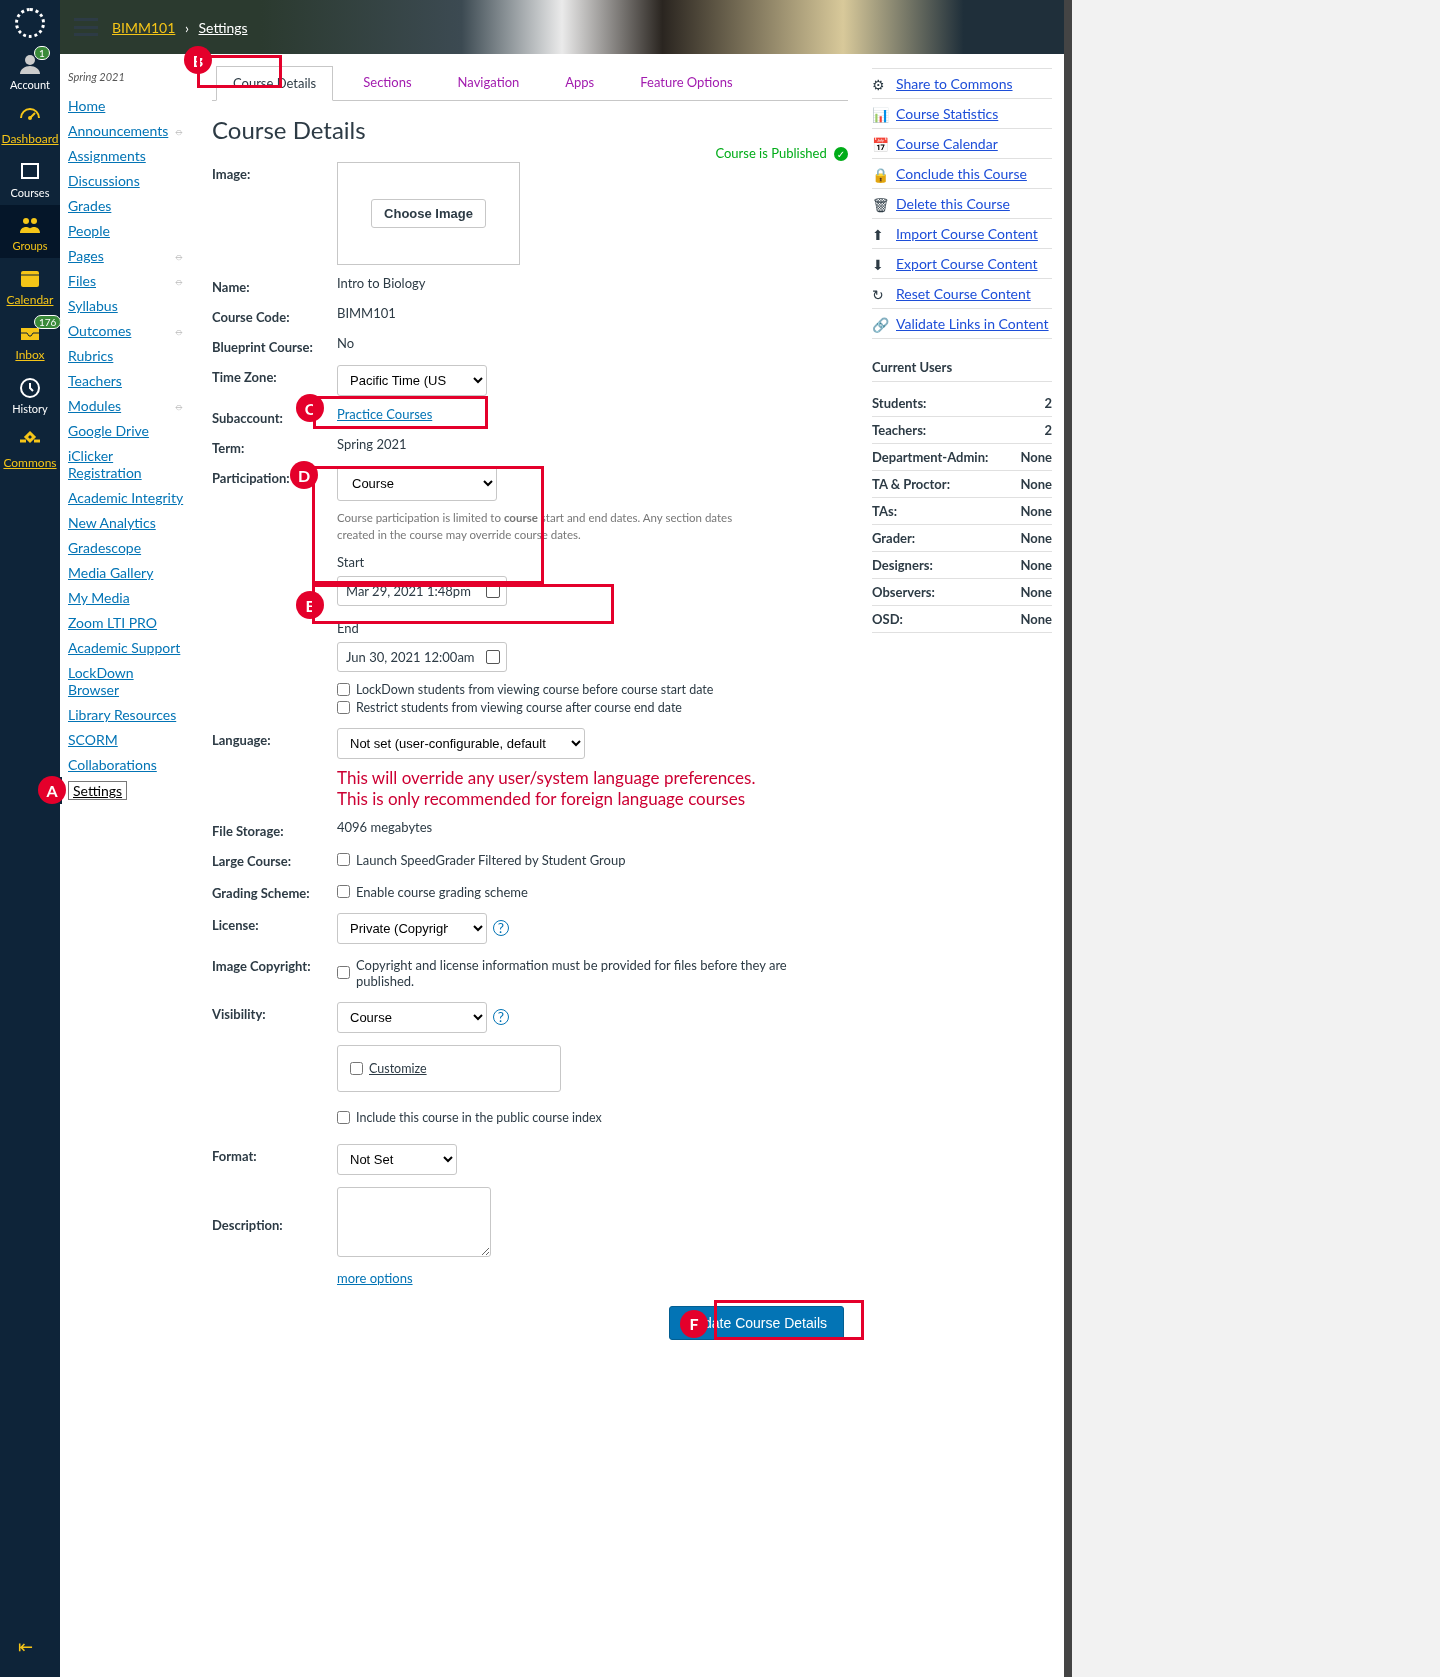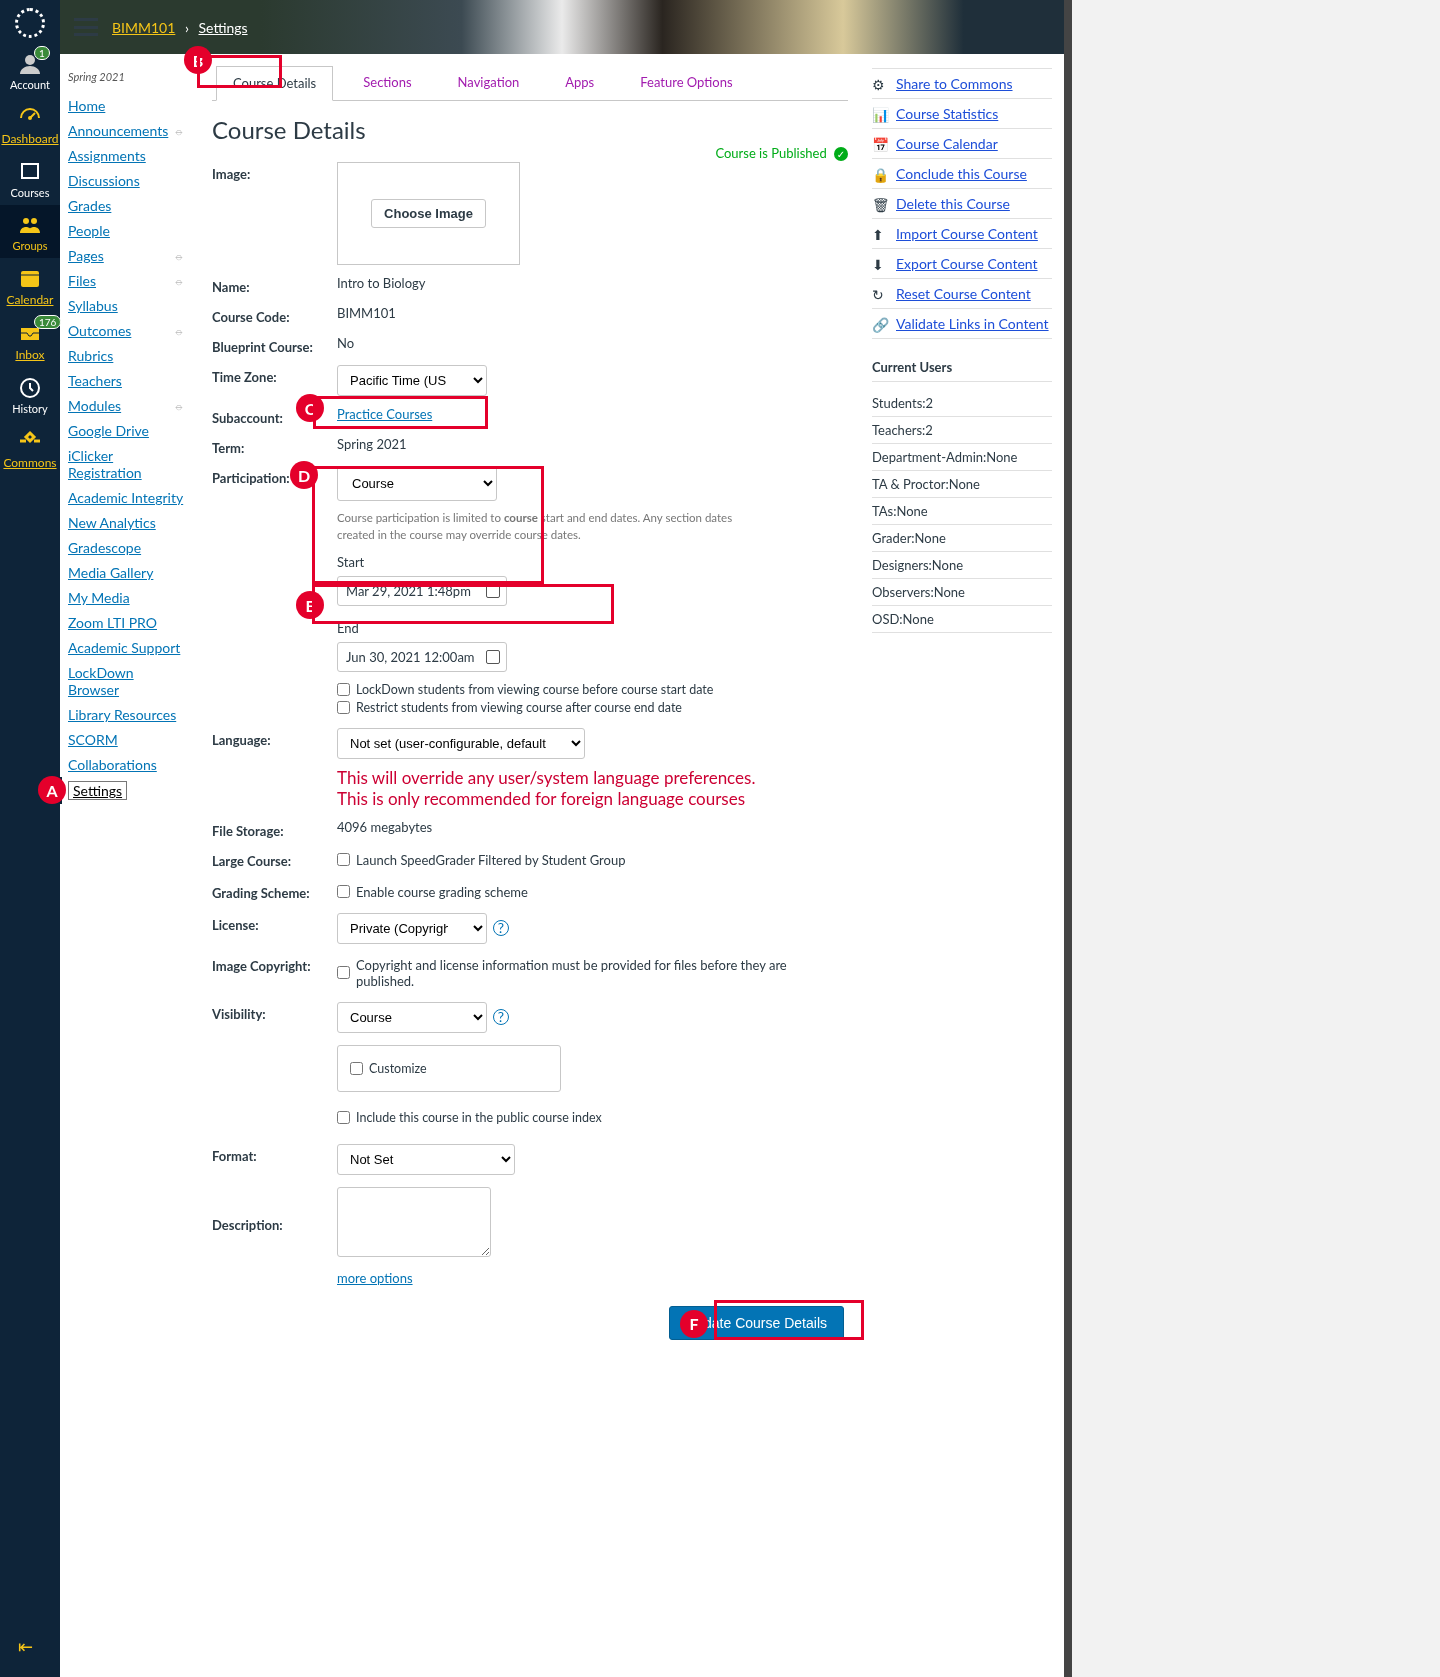--- a/index.html
+++ b/index.html
@@ -48,27 +48,27 @@
   .cal-ic { position:absolute; right:6px; top:7px; width:14px; height:14px; border:1px solid #555; border-radius:2px;}
   .hint { font-size:11.5px; color:#777; line-height:1.5;}
   .hint-red { font-size:17px; color:#c03;}
   .cb-row { display:flex; align-items:center; gap:6px; font-size:12.5px; margin:3px 0;}
   .mini-help { color:#0374b5; font-size:14px; display:inline-block; width:16px;height:16px;border:1px solid #0374b5;border-radius:50%;text-align:center;line-height:14px;margin-left:6px;}
   .sidebar .side-link { display:flex; gap:8px; align-items:center; padding:6px 0; border-bottom:1px solid #e0e0e0; }
   .sidebar .side-link:first-child { border-top:1px solid #e0e0e0;}
   .sidebar .side-link a { color:#1d4ed8; }
   .sidebar h4 { font-size:13px; font-weight:bold; margin:20px 0 8px; border-bottom:1px solid #e0e0e0; padding-bottom:6px;}
   .user-table { font-size:13px; }
-  .user-table .urow { display:flex; padding:5px 0; border-bottom:1px solid #e0e0e0;}
+  .user-table .urow { display:flex; justify-content:space-between; padding:5px 0; border-bottom:1px solid #e0e0e0;font-weight:bold;}
   .redbox { border:3px solid #e4002b; position:absolute; pointer-events:none;}
   .redcirc { width:28px;height:28px;border-radius:50%;background:#e4002b;color:#fff;font-weight:bold;display:flex;align-items:center;justify-content:center;font-size:16px;position:absolute;}
   .textarea-big { width:223px; height:70px; border:1px solid #c7c7c7; border-radius:3px; resize:both; font-size:13px; padding:6px;}
   .primary-btn { background:#0374b5; color:#fff; border:1px solid #025e92; border-radius:3px; padding:8px 16px; font-size:14px; cursor:pointer;}
   .gold-arrow { position:absolute; bottom:20px; left:18px; color:#f5c518; font-size:18px;}
-  .customize-box{ border:1px solid #c7c7c7; border-radius:3px; padding:12px; width:224px;}
+  .customize-box{ border:1px solid #c7c7c7; border-radius:3px; padding:12px; width:224px;text-decoration:underline;}
   .ic { width:16px;height:16px; color:#2d3b45; display:inline-block;}
   .dark-strip{ width:8px; background:#444; }
   .settings-box { border:1px solid #777; display:inline-block; padding:0 4px;}
 </style>
 </head>
 <body>
 
 <div class="outer">
 
   <nav class="global-nav">
@@ -358,21 +358,21 @@
                 </label>
               </div>
             <div class="cb-row" style="margin-top:18px">
                 <input type="checkbox" style="">
                 <span>Include this course in the public course index</span>
               </div>
           </div>
         </div>
         <div class="form-row" style="margin-top:16px">
             <div class="lbl">Format:</div>
-            <div class="val"><select class="sel" style="width:178px"><option>Not Set</option></select></div>
+            <div class="val"><select class="sel" style="width:120px"><option>Not Set</option></select></div>
           </div>
         <div class="form-row" style="margin-top:12px; align-items:center;">
             <div class="lbl">Description:</div>
             <div class="val"><textarea class="textarea-big" style="width: 154px;"></textarea></div>
           </div>
         <div class="form-row">
             <div class="lbl"></div>
             <div class="val"><a>more options</a></div>
           </div>
 

